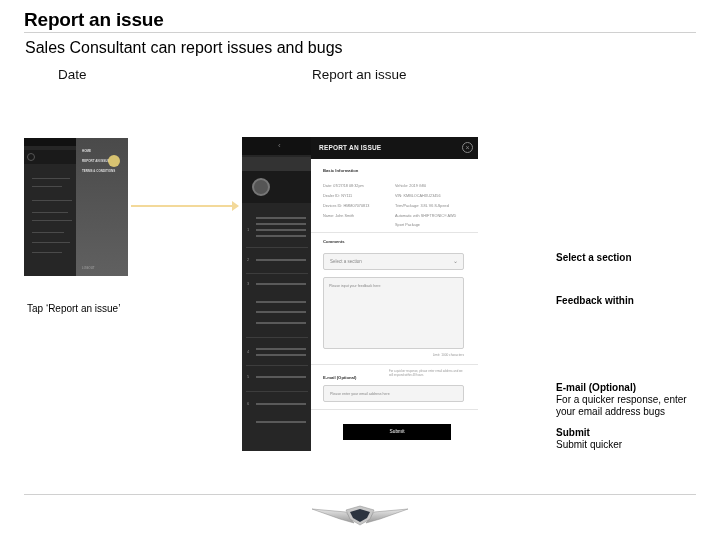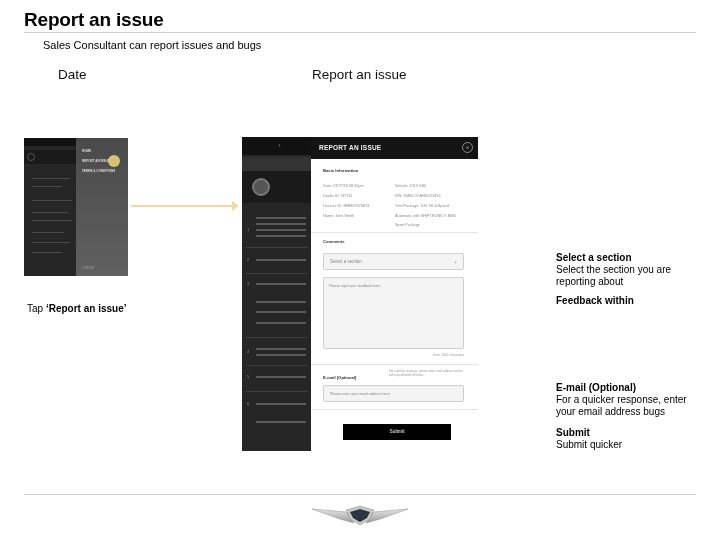--- a/index.html
+++ b/index.html
@@ -1,21 +1,21 @@
 <!DOCTYPE html>
 <html><head>
   <meta charset="utf-8">
   <style>
     * { box-sizing: border-box; margin: 0; padding: 0; }
     html, body { width: 720px; height: 540px; background: #ffffff; overflow: hidden; }
     body { position: relative; font-family: "Liberation Sans", sans-serif; color: #000; }
 
     .page-title { position: absolute; left: 24px; top: 9px; font-size: 19px; font-weight: bold; letter-spacing: -0.2px; }
     .title-rule { position: absolute; left: 24px; top: 32px; width: 672px; height: 1px; background: #d0d0d0; }
-    .subtitle { position: absolute; left: 43px; top: 39px; font-size: 11px; }
+    .subtitle { position: absolute; left: 25px; top: 39px; font-size: 16px; }
 
     .col-label { position: absolute; top: 67px; font-size: 13.5px; color: #111; }
     .col-menu { left: 58px; }
     .col-report { left: 312px; }
 
     
     .menu-shot { position: absolute; left: 24px; top: 138px; width: 104px; height: 138px; background: #2b2b2b; overflow: hidden; }
     .menu-bg { position: absolute; left: 0; top: 0; width: 52px; height: 138px; background: #262626; }
     .menu-bg .hdr { position: absolute; left: 0; top: 0; width: 52px; height: 8px; background: #111; }
     .menu-bg .avatar-row { position: absolute; left: 0; top: 12px; width: 52px; height: 14px; background: #1a1a1a; }
@@ -23,21 +23,21 @@
     .menu-bg .line { position: absolute; left: 8px; height: 1px; background: #4a4a4a; }
     .menu-panel { position: absolute; left: 52px; top: 0; width: 52px; height: 138px; background: linear-gradient(#4a4a4a, #606060); }
     .menu-item { position: absolute; left: 6px; font-size: 3px; color: #ddd; font-weight: bold; white-space: nowrap; }
     .menu-logout { position: absolute; left: 6px; bottom: 6px; font-size: 3px; color: #aaa; }
     .tap-dot { position: absolute; left: 84px; top: 17px; width: 12px; height: 12px; border-radius: 50%; background: rgba(240,215,120,0.85); }
 
     .arrow { position: absolute; left: 131px; top: 205px; width: 102px; height: 2px; background: #f3d99a; }
     .arrow-head { position: absolute; left: 232px; top: 201px; width: 0; height: 0; border-top: 5px solid transparent; border-bottom: 5px solid transparent; border-left: 7px solid #f3d99a; }
 
     .tap-caption { position: absolute; left: 27px; top: 303px; font-size: 10px; }
-    .tap-caption b { font-weight: bold; text-align: right; }
+    .tap-caption b { font-weight: normal; text-align: right; }
 
     
     .report-shot { position: absolute; left: 242px; top: 137px; width: 236px; height: 314px; background: #2a2a2a; overflow: hidden; }
     .bg-list { position: absolute; left: 0; top: 0; width: 69px; height: 314px; background: #262626; }
     .bg-list .top { position: absolute; left: 0; top: 0; width: 69px; height: 18px; background: #111; }
     .bg-list .back { position: absolute; left: 36px; top: 4px; color: #777; font-size: 8px; }
     .bg-list .sel { position: absolute; left: 0; top: 20px; width: 69px; height: 14px; background: #333; }
     .bg-list .car { position: absolute; left: 0; top: 34px; width: 69px; height: 32px; background: #1a1a1a; }
     .bg-list .car .circ { position: absolute; left: 10px; top: 7px; width: 18px; height: 18px; border-radius: 50%; background: #555; border: 2px solid #777; }
     .bg-list .row { position: absolute; left: 4px; width: 62px; height: 1px; background: #3d3d3d; }
@@ -189,21 +189,20 @@
     </div>
 
     <div class="divider" style="top:272px"></div>
 
     <div class="submit">Submit</div>
   </div>
 </div>
 
 <div class="note" style="top:252px">
   <span class="h">Select a section</span>
-  <span class="d" style="width:130px">Select the section you are reporting about</span>
 </div>
 <div class="note" style="top:295px">
   <span class="h">Feedback within</span>
 </div>
 <div class="note" style="top:382px">
   <span class="h">E-mail (Optional)</span>
   <span class="d" style="width:140px">For a quicker response, enter your email address bugs</span>
 </div>
 <div class="note" style="top:427px">
   <span class="h">Submit</span>

